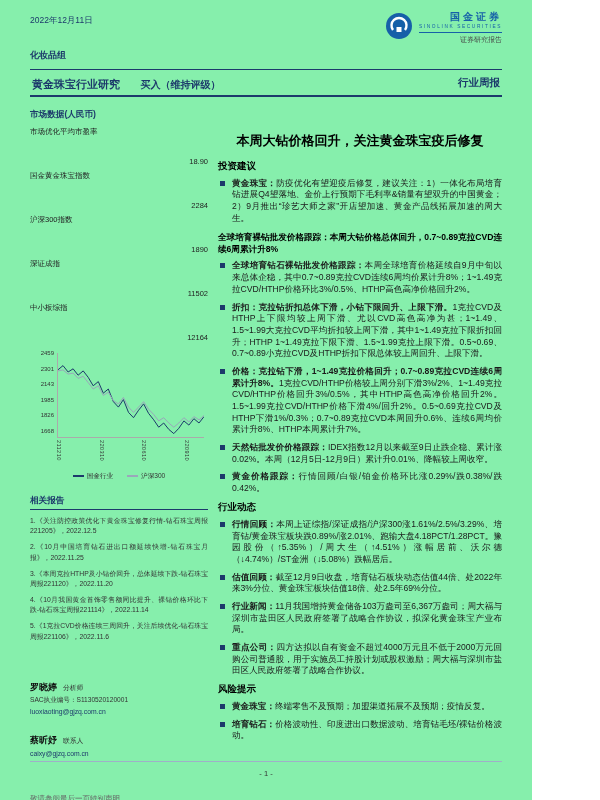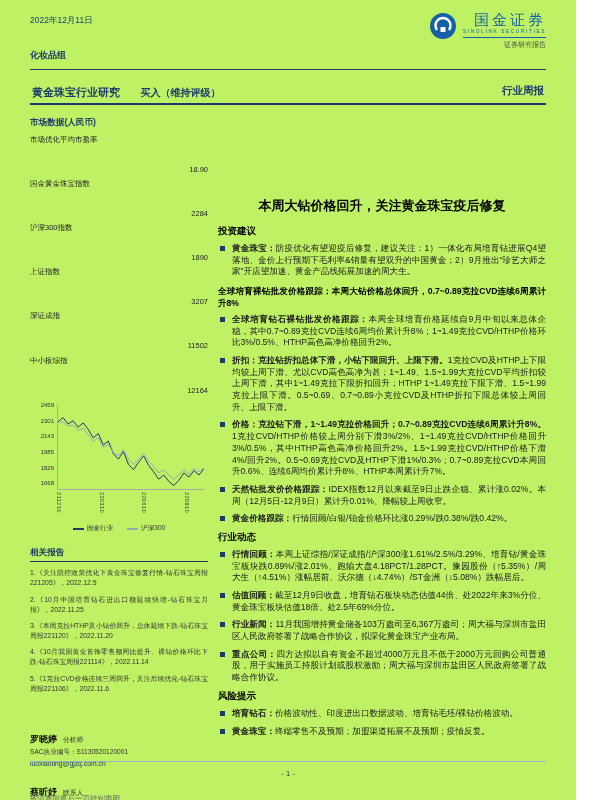--- a/index.html
+++ b/index.html
@@ -1,28 +1,28 @@
 <!DOCTYPE html>
 <html><head>
 <meta charset="utf-8">
 <style>
   html,body{margin:0;padding:0;background:#fff;}
   body{width:600px;height:800px;overflow:hidden;font-family:"Liberation Sans","DejaVu Sans",sans-serif;color:#1a1a1a;}
-  .page{position:relative;width:576px;height:800px;box-sizing:border-box;padding:12px 30px 0;background:#bef264;}
+  .page{position:relative;width:532px;height:800px;box-sizing:border-box;padding:12px 30px 0;background:#86efac;}
   
   .top{display:flex;justify-content:space-between;align-items:flex-start;}
   .date{font-size:8.5px;color:#1c3a6b;padding-top:3px;}
   .group{font-size:9px;font-weight:bold;color:#1c3a6b;margin-top:22px;}
   .brand{display:flex;gap:6px;align-items:flex-start;}
   .brand-text{display:flex;flex-direction:column;align-items:flex-end;}
-  .brand-name{font-size:15px;font-weight:normal;color:#1660a8;letter-spacing:3px;line-height:1.05;}
+  .brand-name{font-size:10px;font-weight:bold;color:#1660a8;letter-spacing:3px;line-height:1.05;}
   .brand-sub{font-size:4.8px;color:#1660a8;letter-spacing:1.6px;margin-top:1px;}
   .brand-tagline{font-size:7px;color:#444;margin-top:3px;border-top:1px solid #1660a8;padding-top:2px;width:100%;text-align:right;}
   
-  .band{margin-top:7px;border-top:1.2px solid #1c3a6b;border-bottom:2.4px solid #1c3a6b;display:flex;justify-content:space-between;align-items:center;padding:12px 2px 3px;}
+  .band{margin-top:7px;border-top:1.2px solid #1c3a6b;border-bottom:2.4px solid #1c3a6b;display:flex;justify-content:space-between;align-items:center;padding:4px 2px 3px;}
   .band-title{font-size:11px;font-weight:bold;color:#1c3a6b;}
   .band-rating{font-size:10px;font-weight:bold;color:#1c3a6b;margin-left:16px;}
   .band-right{font-size:10.5px;font-weight:bold;color:#1c3a6b;}
   
   .cols{display:flex;gap:10px;margin-top:12px;align-items:center;}
   .left{width:178px;flex:none;}
   .right{flex:1;min-width:0;}
   
   .sec-title{font-size:8.6px;font-weight:bold;color:#1c3a6b;margin-bottom:3px;}
   .mrow{display:flex;justify-content:space-between;font-size:7.5px;color:#222;padding:2.6px 0;flex-direction:column;}
@@ -103,24 +103,20 @@
         </div>
       <div class="mrow">
           <span>国金黄金珠宝指数</span>
           <span class="val">2284</span>
         </div>
       <div class="mrow">
           <span>沪深300指数</span>
           <span class="val">1890</span>
         </div>
       <div class="mrow">
-          <span>上证指数</span>
-          <span class="val">3207</span>
-        </div>
-      <div class="mrow">
           <span>深证成指</span>
           <span class="val">11502</span>
         </div>
       <div class="mrow">
           <span>中小板综指</span>
           <span class="val">12164</span>
         </div>
 
       <div class="chart-wrap">
         <div class="chart">
@@ -222,25 +218,25 @@
           <div class="btext"><span class="lead">行业新闻：</span><span>11月我国增持黄金储备103万盎司至6,367万盎司；周大福与深圳市盐田区人民政府签署了战略合作协议，拟深化黄金珠宝产业布局。</span></div>
         </div>
       <div class="bullet">
           <span class="sq"></span>
           <div class="btext"><span class="lead">重点公司：</span><span>四方达拟以自有资金不超过4000万元且不低于2000万元回购公司普通股，用于实施员工持股计划或股权激励；周大福与深圳市盐田区人民政府签署了战略合作协议。</span></div>
         </div>
 
       <div class="h2">风险提示</div>
       <div class="bullet">
           <span class="sq"></span>
+          <div class="btext"><span class="lead">黄金珠宝：</span><span>终端零售不及预期；加盟渠道拓展不及预期；疫情反复。</span></div>
+        </div>
+      <div class="bullet">
+          <span class="sq"></span>
           <div class="btext"><span class="lead">培育钻石：</span><span>价格波动性、印度进出口数据波动、培育钻毛坯/裸钻价格波动。</span></div>
-        </div>
-      <div class="bullet">
-          <span class="sq"></span>
-          <div class="btext"><span class="lead">黄金珠宝：</span><span>终端零售不及预期；加盟渠道拓展不及预期；疫情反复。</span></div>
         </div>
     </div>
   </div>
 
   <div class="footer-rule"></div>
   <div class="page-num">- 1 -</div>
   <div class="disclaimer">敬请参阅最后一页特别声明</div>
 
 </div>
 

